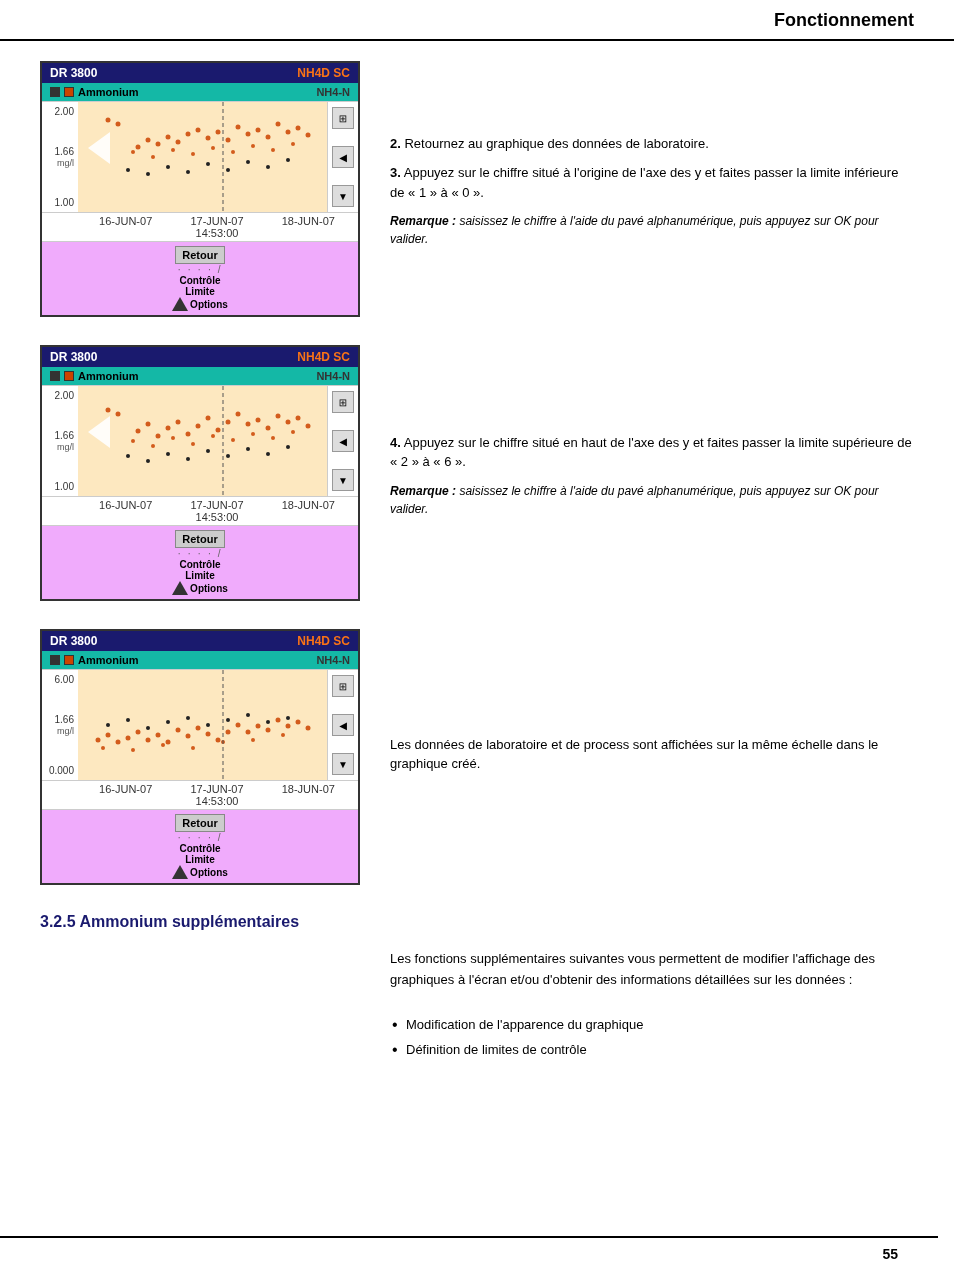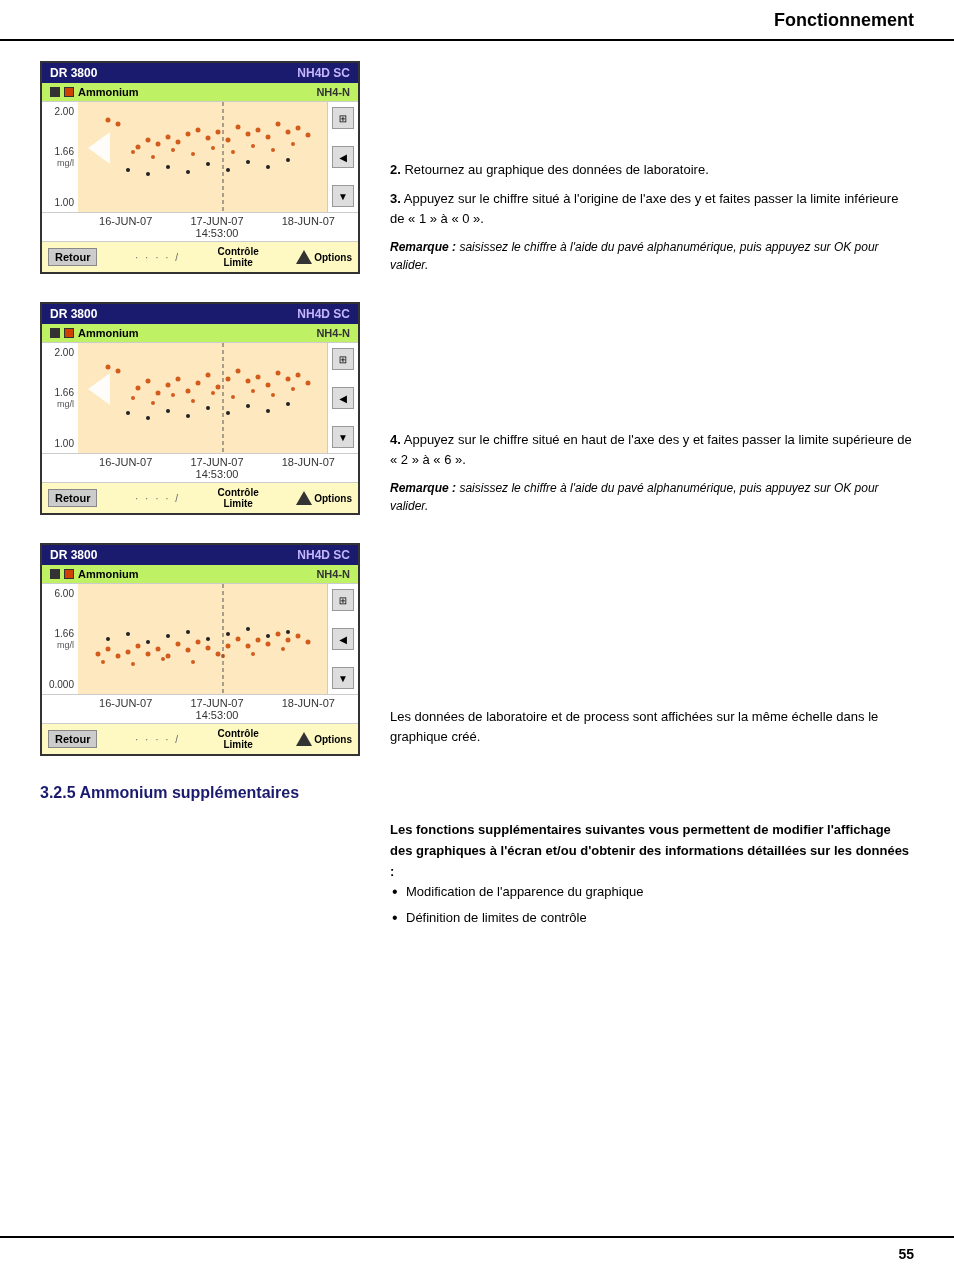--- a/index.html
+++ b/index.html
@@ -36,21 +36,21 @@
     .content {
       padding: 20px 40px 20px 40px;
     }
 
     
     .section-row {
       display: flex;
       flex-direction: row;
       gap: 30px;
       margin-bottom: 28px;
-      align-items: flex-end;
+      align-items: center;
     }
 
     .chart-area {
       flex: 0 0 320px;
       min-width: 320px;
     }
 
     .text-area {
       flex: 1;
       padding-top: 4px;
@@ -69,28 +69,28 @@
       color: #fff;
       display: flex;
       justify-content: space-between;
       align-items: center;
       padding: 3px 8px;
       font-weight: bold;
       font-size: 12px;
     }
 
     .dr-header .nh4d-sc {
-      color: #c4b5fd;
+      color: #f97316;
     }
 
     .dr-subheader {
       display: flex;
       align-items: center;
       padding: 3px 8px;
-      background: #bef264;
+      background: #14b8a6;
       border-bottom: 1px solid #ccc;
       gap: 8px;
       font-size: 11px;
       font-weight: bold;
     }
 
     .legend-box {
       display: flex;
       gap: 4px;
       align-items: center;
@@ -166,23 +166,24 @@
       border-top: 1px solid #ccc;
       background: #fff;
     }
 
     .x-label { text-align: center; font-size: 11px; }
 
     .chart-footer {
       display: flex;
       justify-content: space-between;
       align-items: center;
-      background: #fef9c3;
+      background: #f0abfc;
       border-top: 1px solid #ccc;
-      padding: 4px 6px;
+      padding: 4px 18px;
+      flex-direction: column;
     }
 
     .footer-btn {
       font-size: 11px;
       font-weight: bold;
       padding: 2px 6px;
       background: #ccc;
       border: 1px solid #888;
       cursor: pointer;
     }
@@ -254,22 +255,21 @@
       flex: 0 0 320px;
     }
 
     .section-325-right {
       flex: 1;
       padding-top: 4px;
     }
 
     .section-text {
       line-height: 1.6;
-      margin-bottom: 0;
-      font-weight: bold;
+      margin-bottom: 24px;
     }
 
     .bullet-list {
       list-style: none;
       padding: 0;
     }
 
     .bullet-list li {
       padding-left: 16px;
       position: relative;
@@ -283,21 +283,21 @@
       left: 2px;
       font-size: 16px;
       line-height: 1.2;
     }
 
     
     .page-footer {
       position: absolute;
       bottom: 0;
       left: 0;
-      right: 0;
+      right: 16px;
       border-top: 2px solid #000;
       display: flex;
       justify-content: flex-end;
       align-items: center;
       padding: 8px 40px;
     }
 
     .page-number {
       font-weight: bold;
       font-size: 14px;

